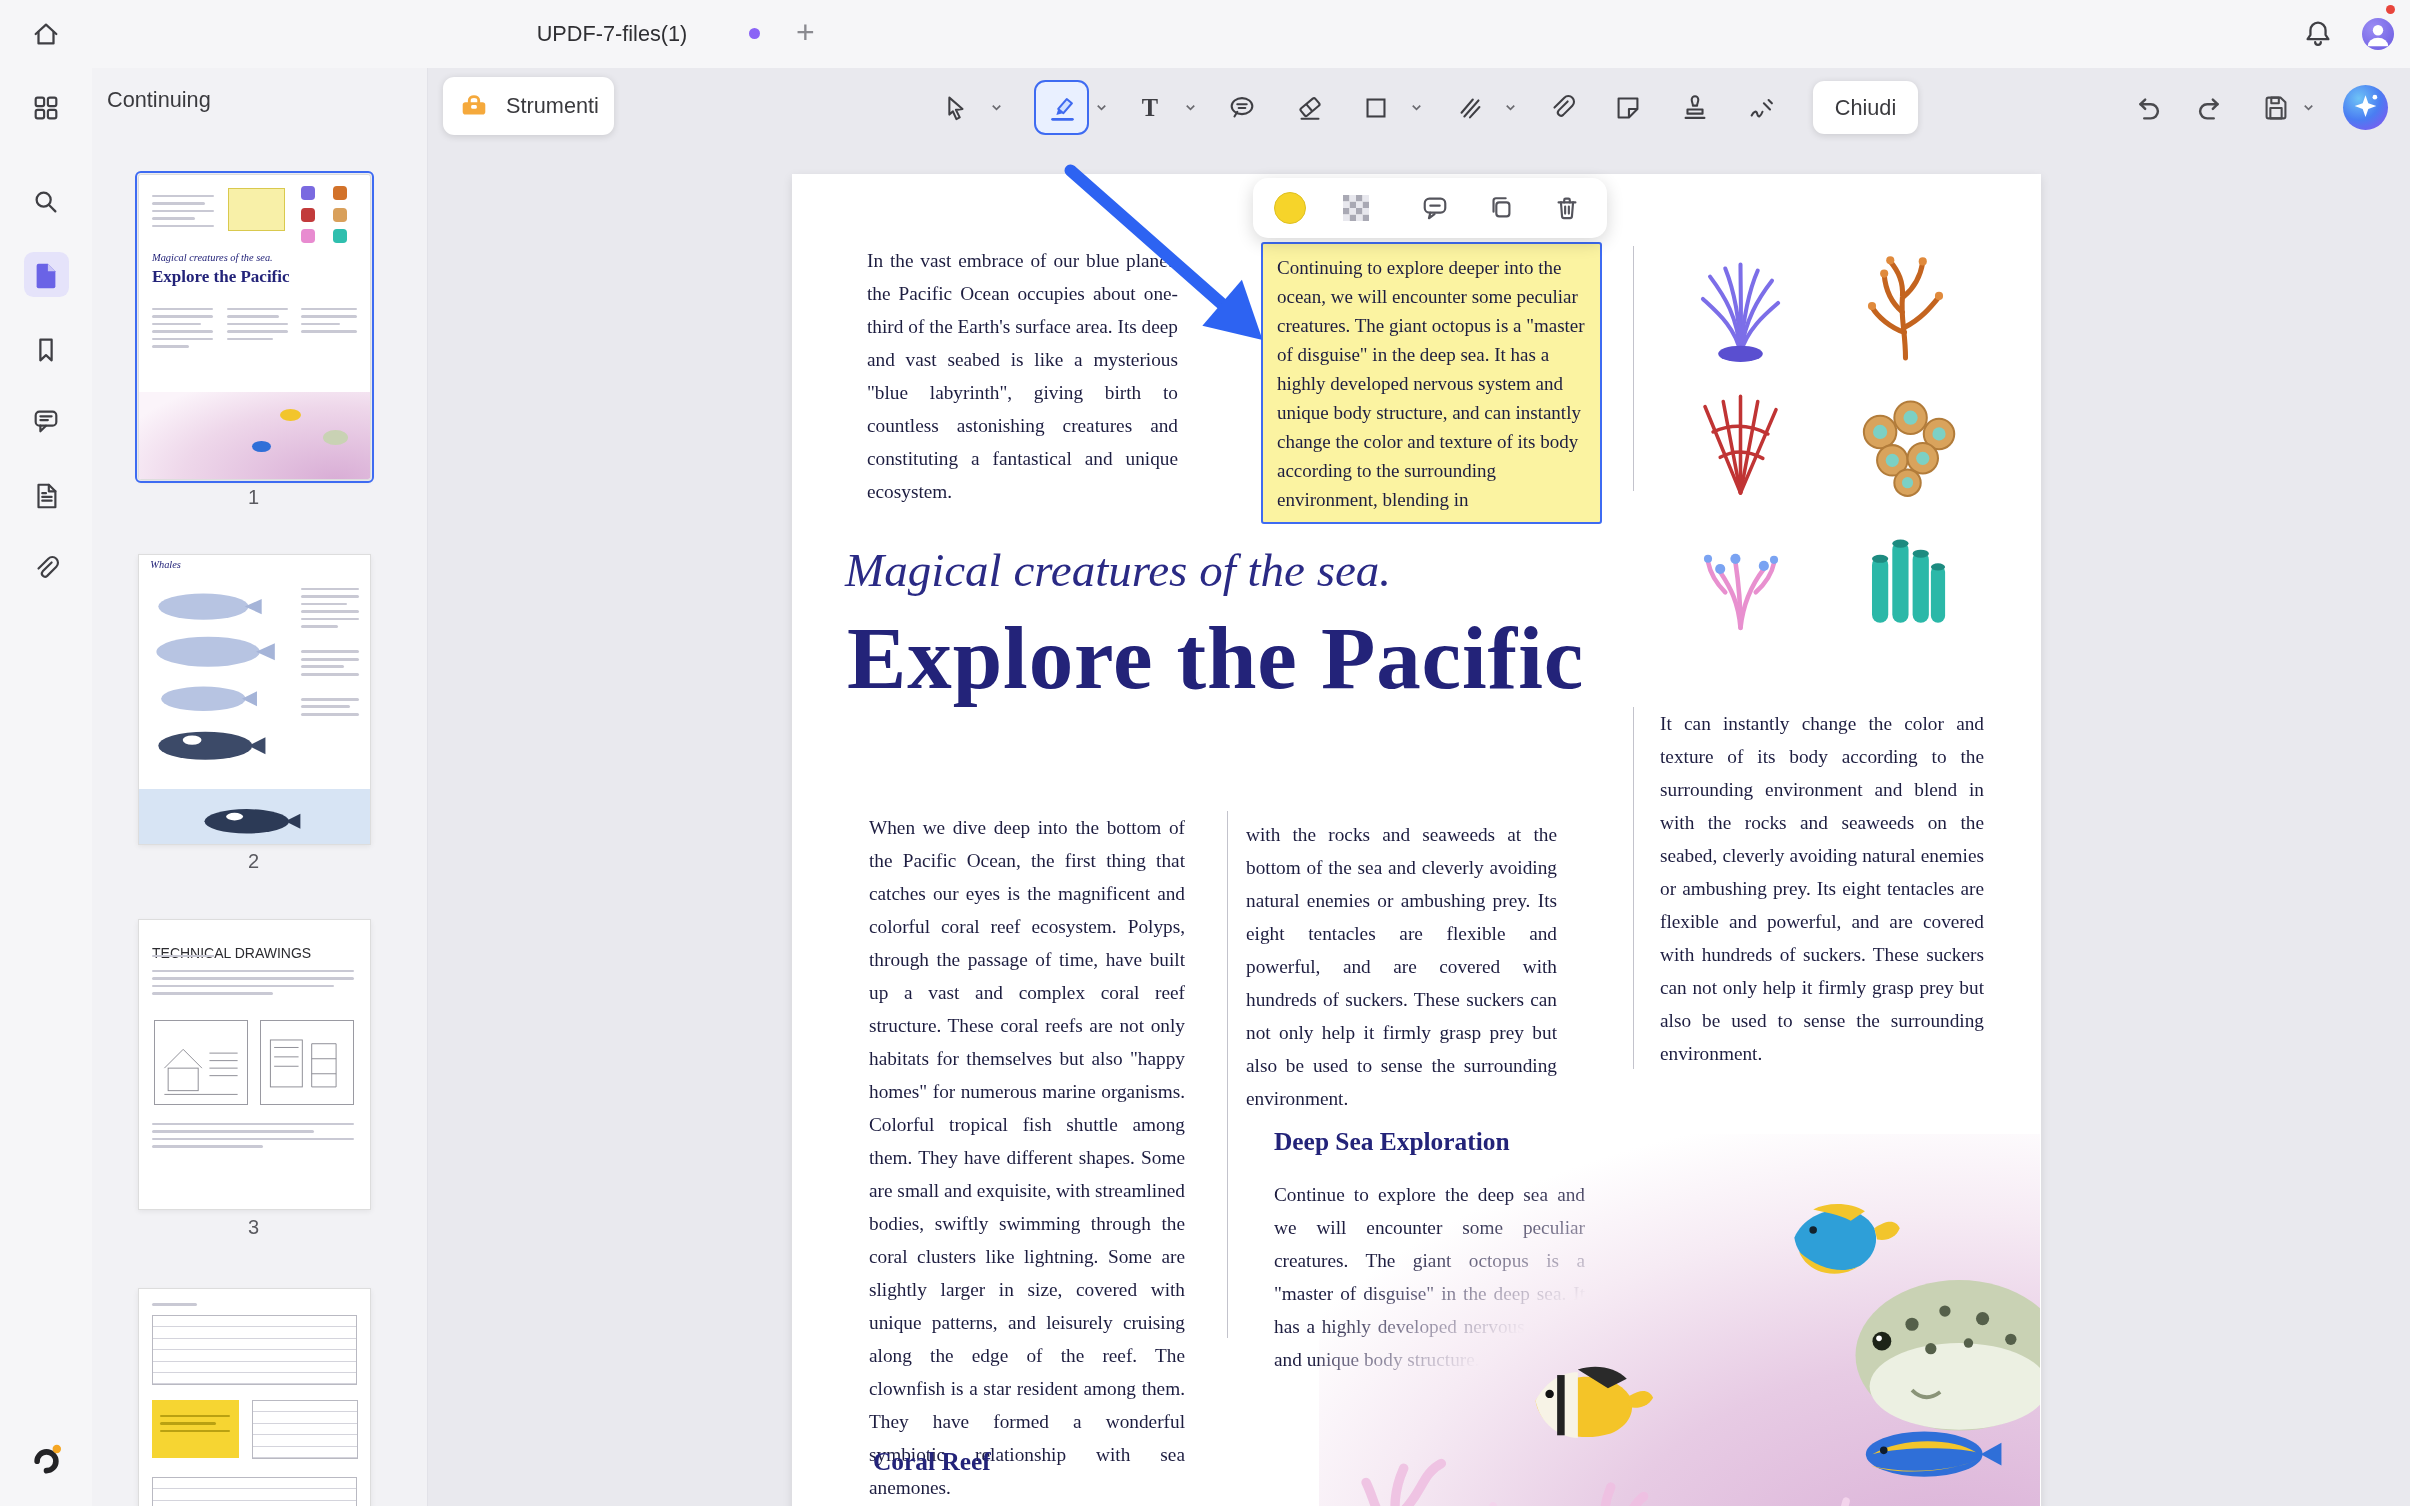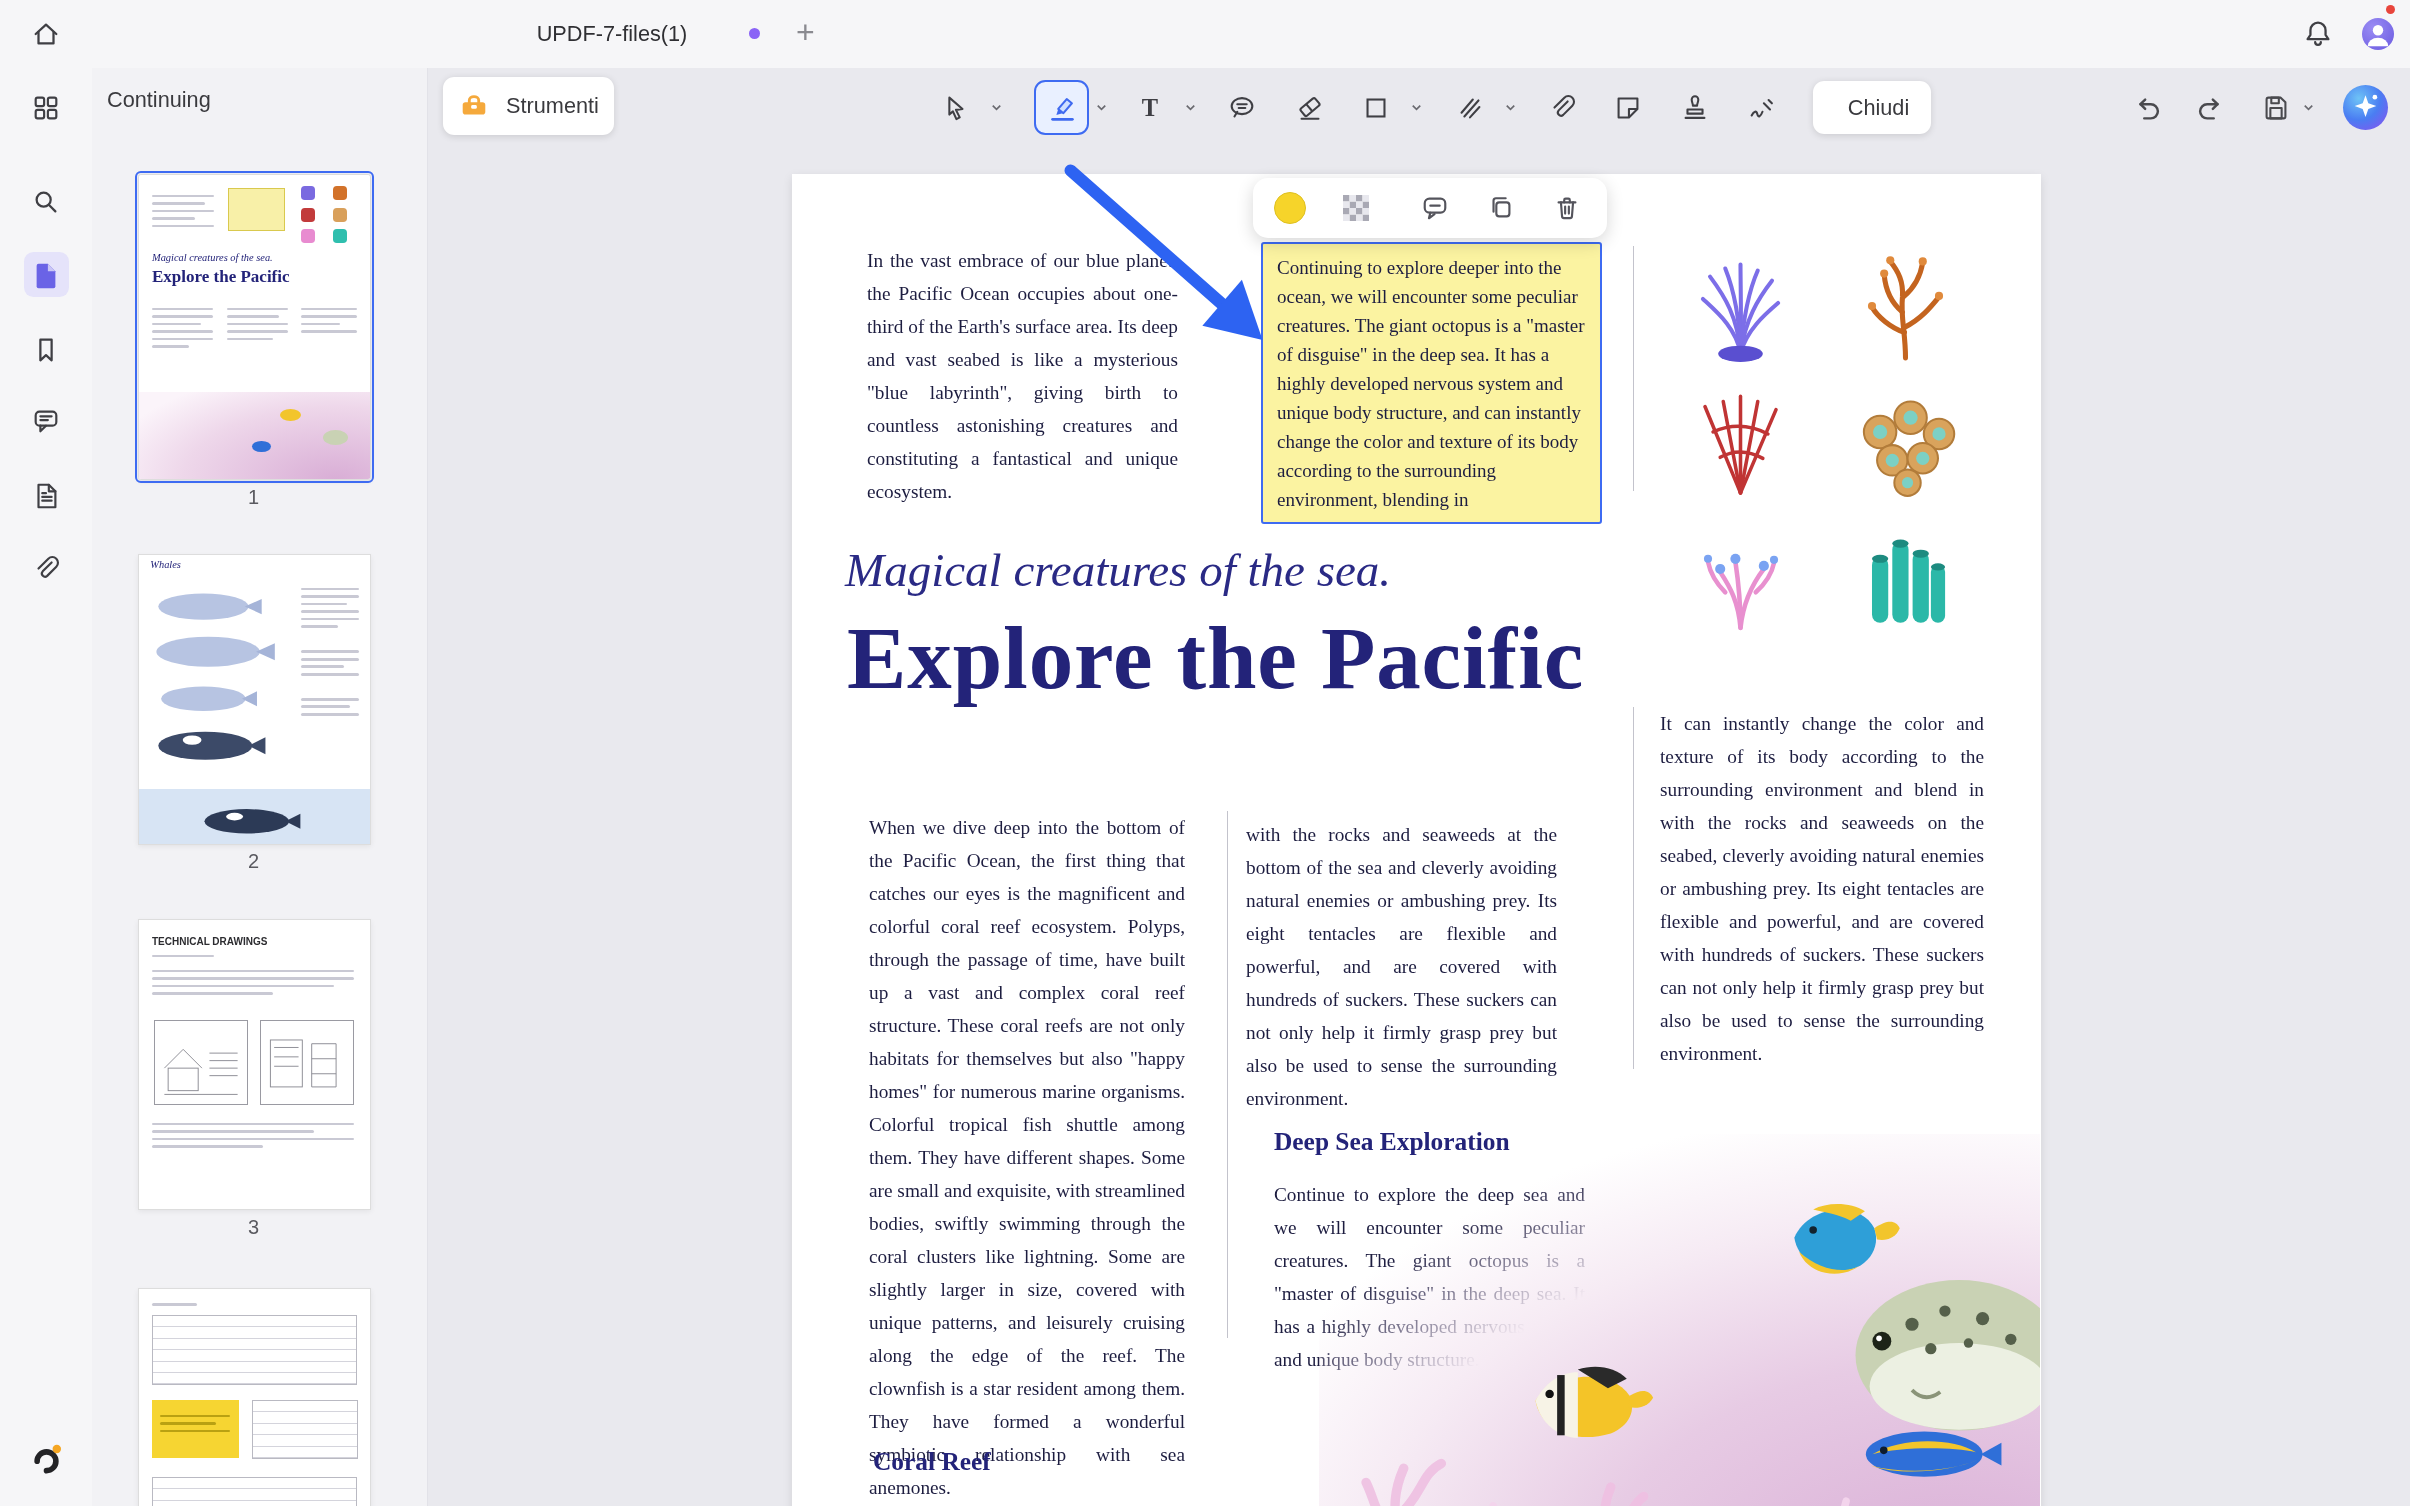--- a/index.html
+++ b/index.html
@@ -248,21 +248,21 @@
             <path d="M96 28 l16 -8 v16z" fill="#2c3a56"></path>
             <ellipse cx="42" cy="23" rx="9" ry="4" fill="#fff"></ellipse>
           </svg>
       </div>
     </div>
   </div>
   <div class="abs pagenum" style="top:850px;">2</div>
 
   <div class="abs thumb" style="top:919px;height:289px;">
     <div style="position:relative;width:100%;height:100%;">
-      <div style="position:absolute;left:13px;top:16px;font-size:10px;font-weight:bold;color:#2c2c30;">TECHNICAL DRAWINGS</div>
+      <div style="position:absolute;left:13px;top:25px;font-size:14px;font-weight:normal;color:#2c2c30;">TECHNICAL DRAWINGS</div>
       <div style="position:absolute;left:13px;top:30px;width:113px;">
           <div class="bar" style="width:55%"></div>
         </div>
       <div style="position:absolute;left:13px;top:45px;width:202px;">
           <div class="bar"></div>
           <div class="bar"></div>
           <div class="bar" style="width:90%"></div>
           <div class="bar" style="width:60%"></div>
         </div>
       <div class="sketchbox" style="left:15px;top:100px;width:92px;height:83px;">
@@ -471,21 +471,21 @@
         <svg width="32" height="32" viewBox="0 0 34 34">
           <g fill="none" stroke="#3f3f44" stroke-width="2.2" stroke-linecap="round">
             <path d="M6 25 c2.5 -5 5 -5.5 6 -1.5 c1 4 3.5 3 5.5 -2.5"></path>
             <path d="M19 12 l6.5 6.5"></path>
             <path d="M24 8.5 l3.5 3.5"></path>
           </g>
         </svg>
       </span>
   </div>
 
-  <div class="abs whitepill" style="left:1813px;top:81px;width:105px;height:53px;padding-left:13px;">
+  <div class="abs whitepill" style="left:1813px;top:81px;width:105px;height:53px;">
     <span style="font-size:21.7px;color:#3a3a3e;font-weight:500;">Chiudi</span>
   </div>
 
   <div class="abs toolbtn" style="left:2126px;">
     <span>
         <svg width="32" height="32" viewBox="0 0 34 34">
           <g fill="none" stroke="#4a4a4e" stroke-width="2.6" stroke-linecap="round" stroke-linejoin="round">
             <path d="M9 13 h11 a7.5 7.5 0 0 1 0 15 h-7"></path>
             <path d="M14 8 l-5 5 5 5"></path>
           </g>

